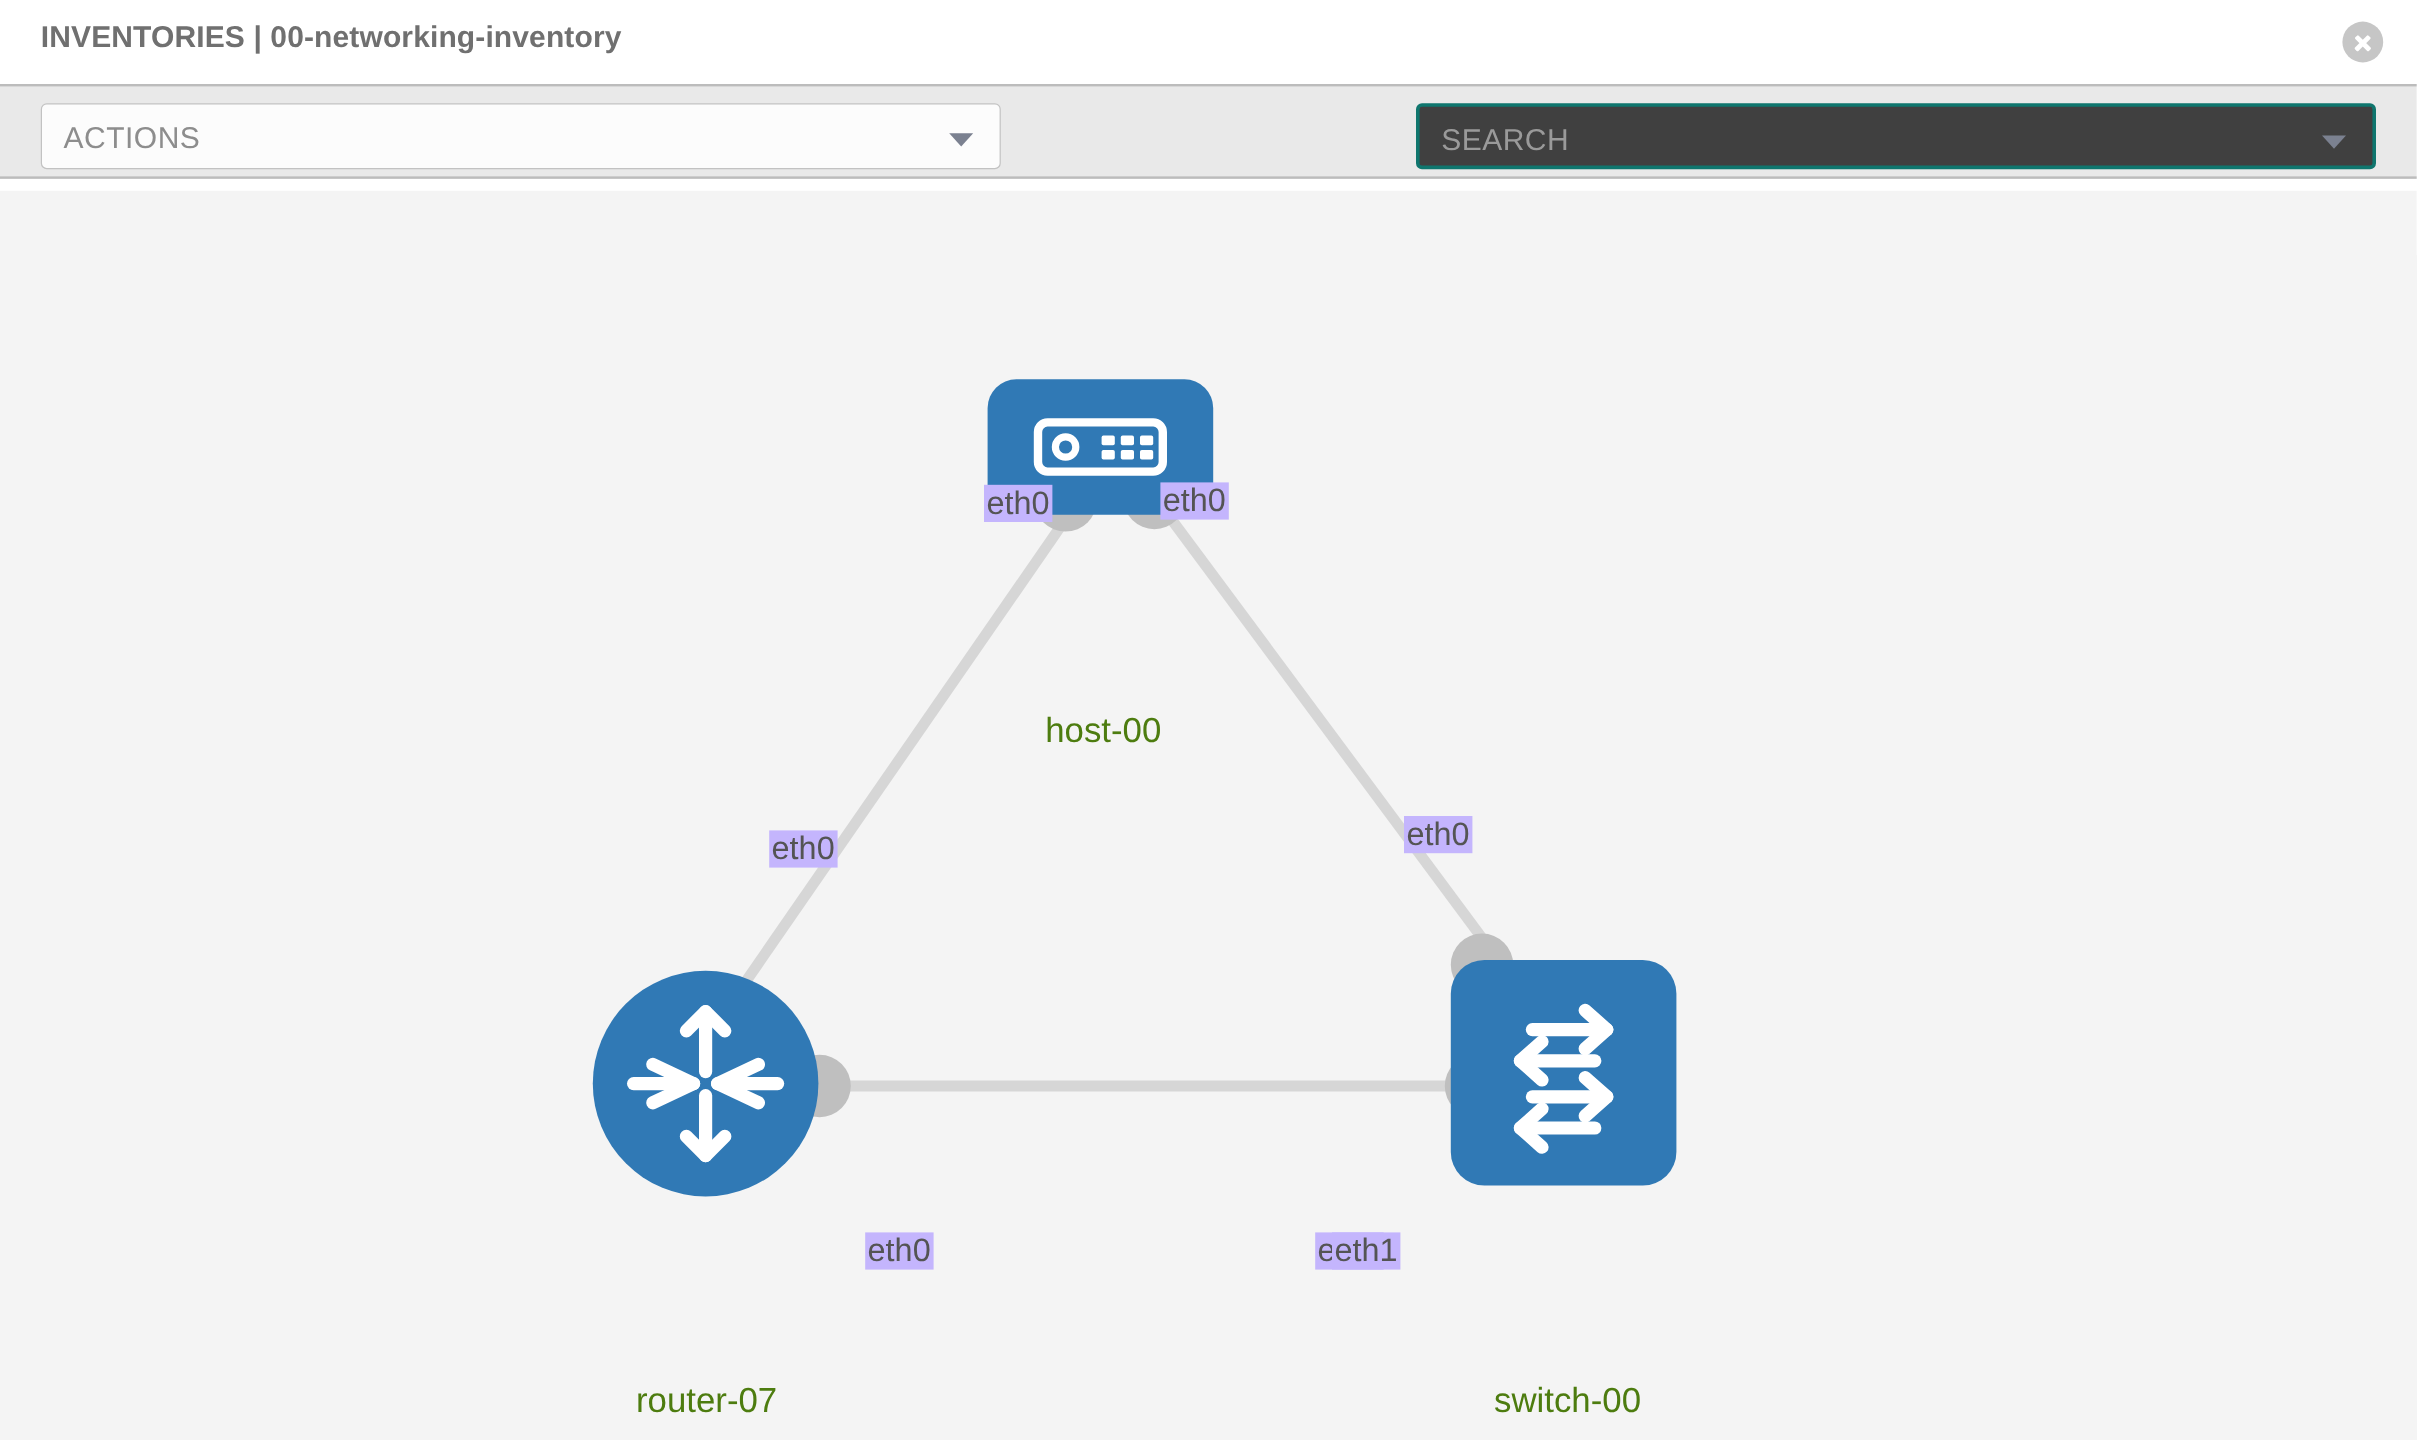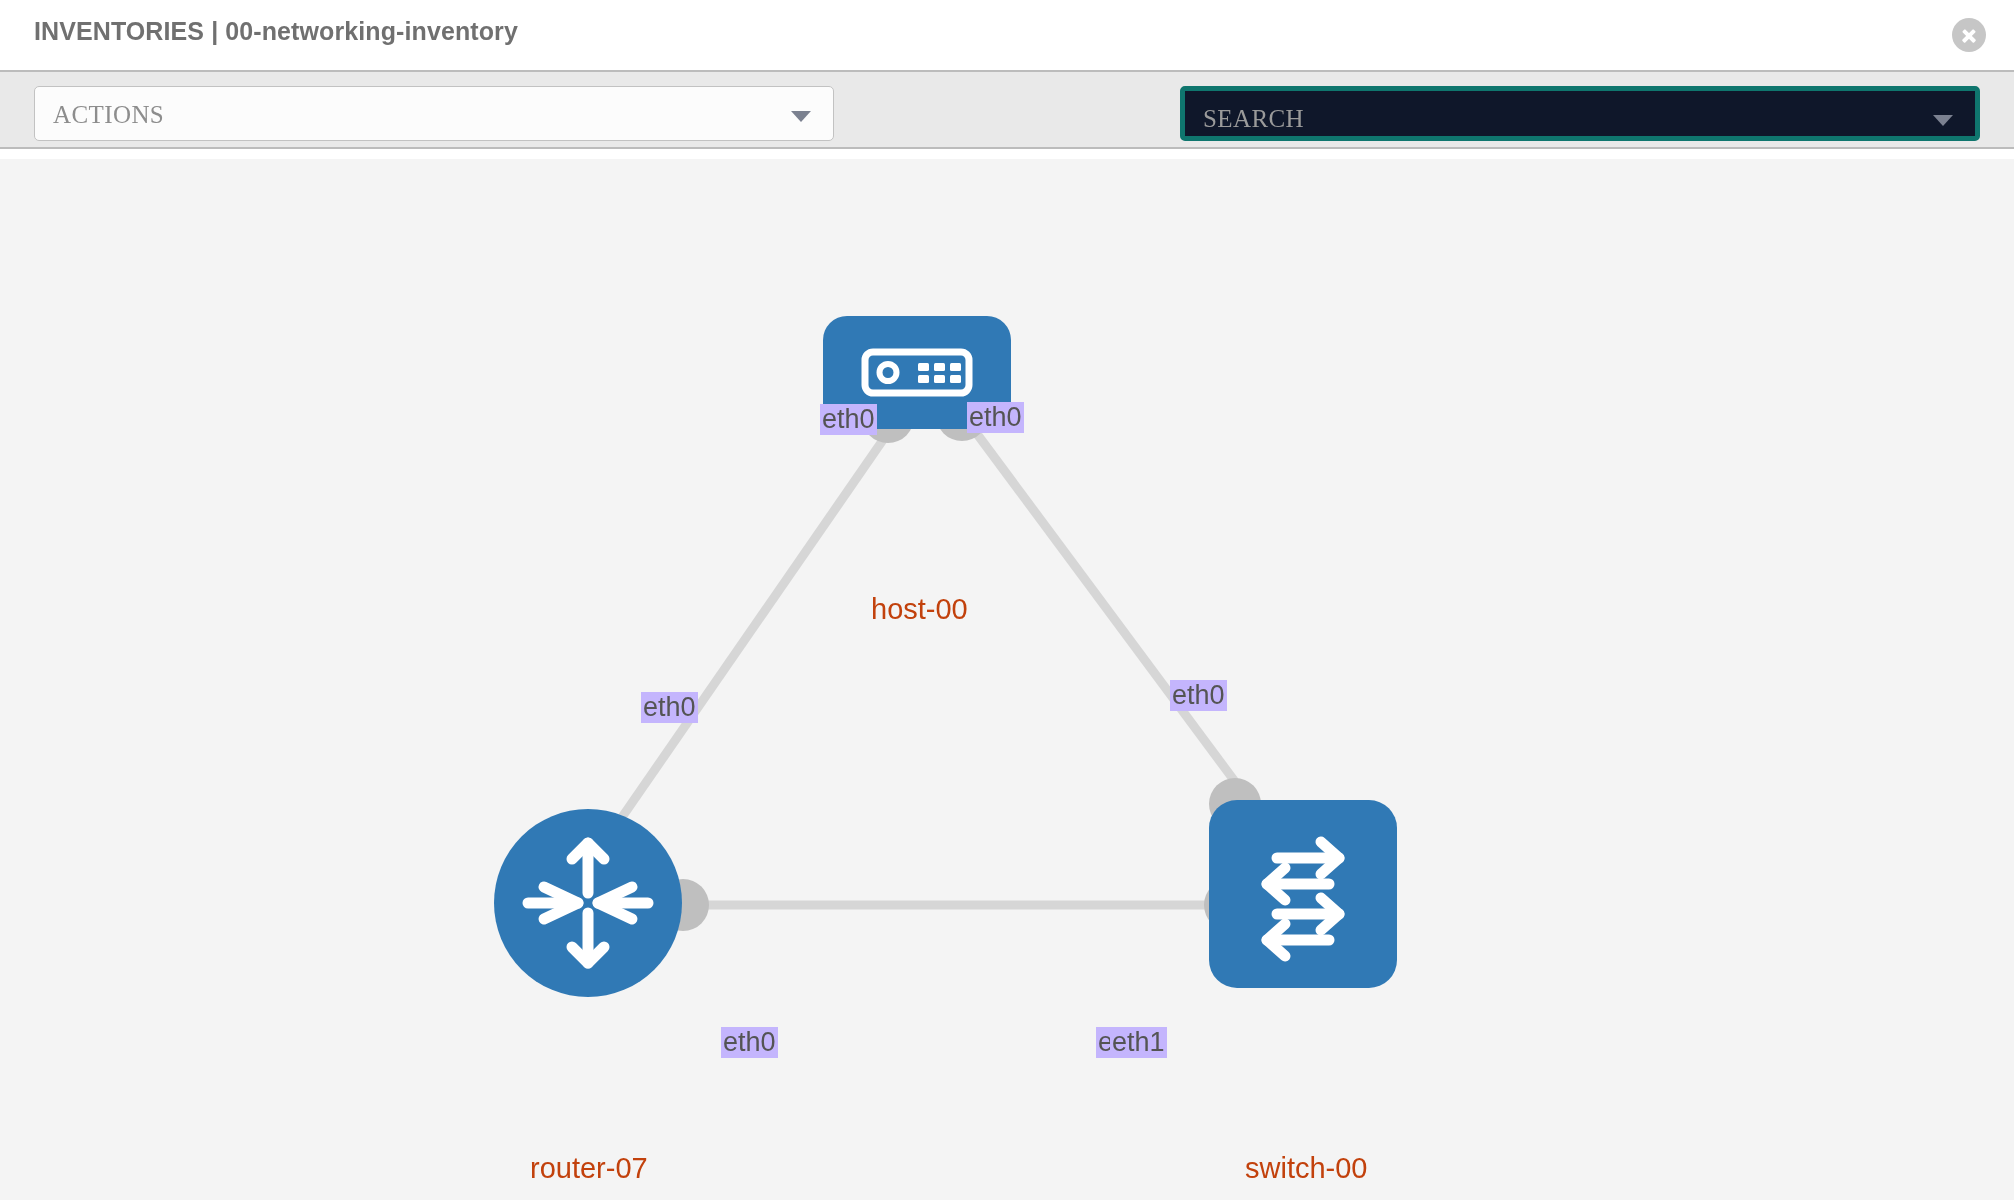--- a/index.html
+++ b/index.html
@@ -65,21 +65,20 @@
   
   .toolbar {
     position: absolute;
     left: 0; top: 70px;
     width: 2014px;
     height: 79px;
     background: #e9e9e9;
     border-top: 2px solid #bcbcbc;
     border-bottom: 2px solid #bcbcbc;
     box-sizing: border-box;
-    font-family: Liberation Serif, serif;
   }
 
   .actions-select {
     position: absolute;
     left: 34px;
     top: 14px;
     width: 800px;
     height: 55px;
     background: #fcfcfc;
     border: 1px solid #c2c2c2;
@@ -116,22 +115,22 @@
   .icon-wrench { left: 1046px; }
   .icon-key    { left: 1113px; }
   .tool-icon svg { display: block; width: 44px; height: 44px; }
 
   .search-box {
     position: absolute;
     left: 1180px;
     top: 14px;
     width: 800px;
     height: 55px;
-    background: #0f172a;
-    border: 5px solid #0f766e;
+    background: #404040;
+    border: 3px solid #0f766e;
     border-radius: 5px;
     box-sizing: border-box;
     cursor: text;
     padding-left: 18px;
   }
   .search-label {
     position: absolute;
     left: 18px;
     top: 14px;
     font-size: 25px;
@@ -181,21 +180,21 @@
     width: 188px;
     height: 188px;
     background: #3079b5;
     border-radius: 28px;
   }
   .node svg { display: block; width: 100%; height: 100%; }
 
   .node-label {
     position: absolute;
     font-size: 29px;
-    color: #c2410c;
+    color: #4d7c0f;
     background: #f4f4f4;
     white-space: nowrap;
     padding: 0 2px;
   }
   .label-host   { left: 869px;  top: 434px; }
   .label-router { left: 528px;  top: 993px; }
   .label-switch { left: 1243px; top: 993px; }
 
   .iface-label {
     position: absolute;

